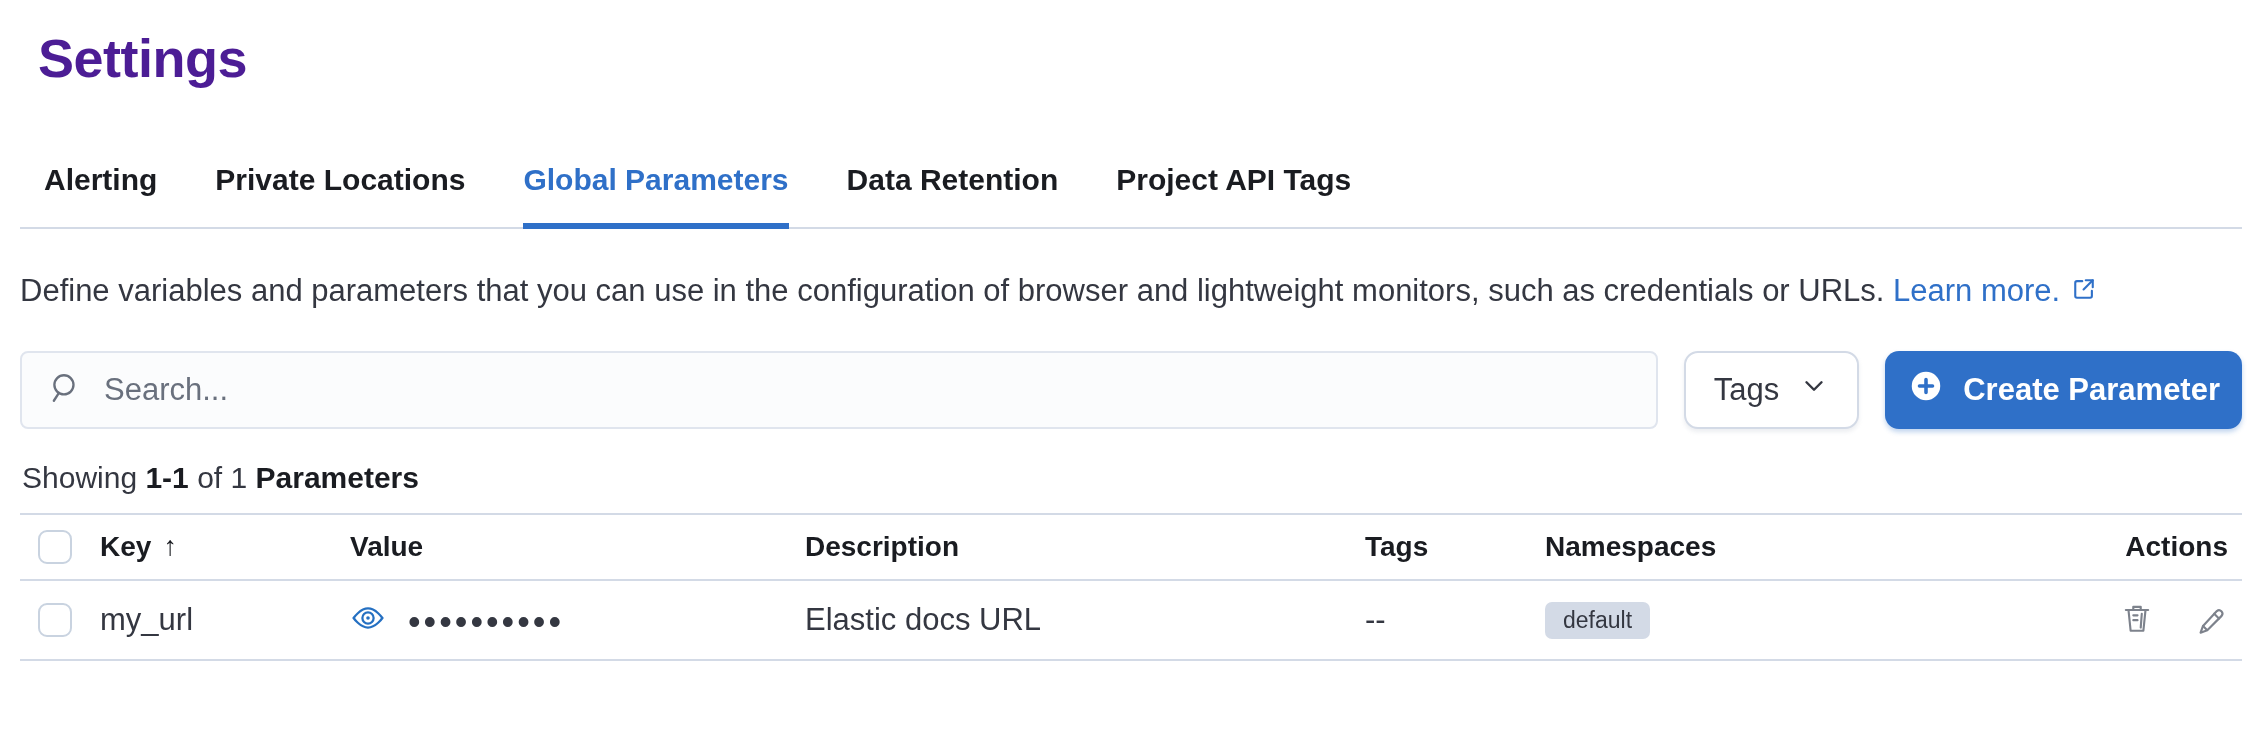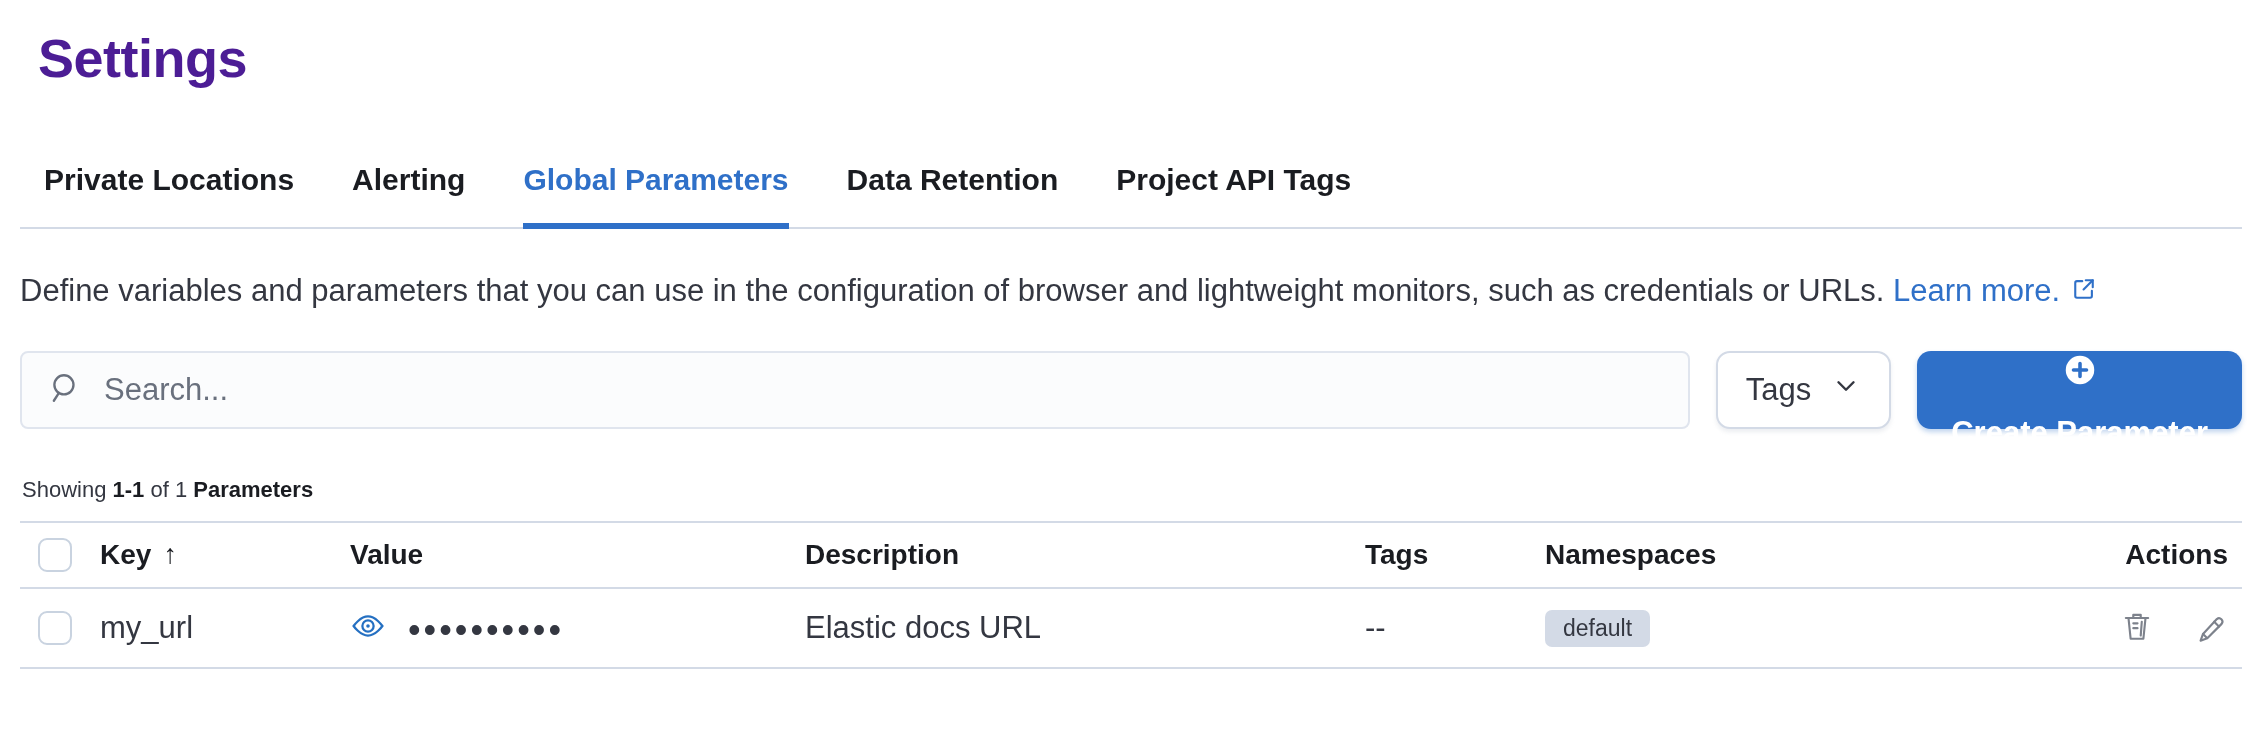--- a/index.html
+++ b/index.html
@@ -16,23 +16,23 @@
   .desc { margin-top:38px; font-size:31px; line-height:1.55; color:#343741; max-width:2222px; }
   .desc a { color:#2f70c8; text-decoration:none; cursor:pointer; white-space:nowrap; }
   .ext-icon { display:inline-block; vertical-align:-2px; margin-left:10px; }
 
   .toolbar { display:flex; gap:26px; margin-top:34px; height:78px; }
   .search { flex:1; display:flex; align-items:center; gap:22px; background:#fbfcfd; border:2px solid #e0e5ee; border-radius:8px; padding:0 26px; }
   .search input { flex:1; border:none; outline:none; background:transparent; font-size:31px; color:#343741; font-family:"Liberation Sans", sans-serif; }
   .search input::placeholder { color:#69707d; }
   .btn { display:flex; align-items:center; cursor:pointer; border-radius:14px; font-family:"Liberation Sans", sans-serif; }
   .tags-btn { gap:20px; background:#fff; border:2px solid #d3dae6; padding:0 28px; font-size:31px; color:#343741; box-shadow:0 3px 4px rgba(152,162,179,0.18); }
-  .create-btn { gap:18px; background:#2f70c8; border:none; padding:0 34px; font-size:31px; font-weight:600; color:#fff; box-shadow:0 3px 5px rgba(47,112,200,0.3);flex-direction:column; }
+  .create-btn { gap:18px; background:#2f70c8; border:none; padding:0 22px; font-size:31px; font-weight:600; color:#fff; box-shadow:0 3px 5px rgba(47,112,200,0.3); }
 
-  .summary { margin-top:48px; font-size:22px; color:#343741; padding-left:2px; }
+  .summary { margin-top:32px; font-size:30px; color:#343741; padding-left:2px; }
   .summary b { font-weight:700; color:#1a1c21; }
 
   .table { margin-top:18px; width:2222px; }
   .thead, .trow { display:flex; align-items:center; }
   .thead { height:68px; border-top:2px solid #d3dae6; border-bottom:2px solid #d3dae6; font-size:28px; font-weight:700; color:#1a1c21; }
   .trow { height:80px; border-bottom:2px solid #d3dae6; font-size:31px; color:#343741; }
   .c-check { width:80px; padding-left:18px; display:flex; align-items:center; }
   .c-key { width:250px; display:flex; align-items:center; gap:12px; }
   .c-value { width:455px; display:flex; align-items:center; gap:22px; }
   .c-desc { width:560px; }
@@ -47,22 +47,22 @@
   .icon-btn { background:none; border:none; cursor:pointer; padding:0; display:flex; align-items:center; }
 </style>
 </head>
 <body>
 
 <div class="page">
 
   <h1 class="title">Settings</h1>
 
   <nav class="tabs">
+    <div class="tab">Alerting</div>
     <div class="tab">Private Locations</div>
-    <div class="tab">Alerting</div>
     <div class="tab active">Global Parameters</div>
     <div class="tab">Data Retention</div>
     <div class="tab">Project API Tags</div>
   </nav>
 
   <p class="desc">
     <span>Define variables and parameters that you can use in the configuration of browser and lightweight monitors, such as credentials or URLs.</span>
     <a><span>Learn more.</span><span class="ext-icon"><svg width="28" height="28" viewBox="0 0 32 32" fill="none" stroke="#2f70c8" stroke-width="2.4" stroke-linecap="round" stroke-linejoin="round">
             <path d="M14 7 H8 a2 2 0 0 0 -2 2 v15 a2 2 0 0 0 2 2 h15 a2 2 0 0 0 2 -2 v-6"></path>
             <path d="M18 6 h8 v8"></path>

